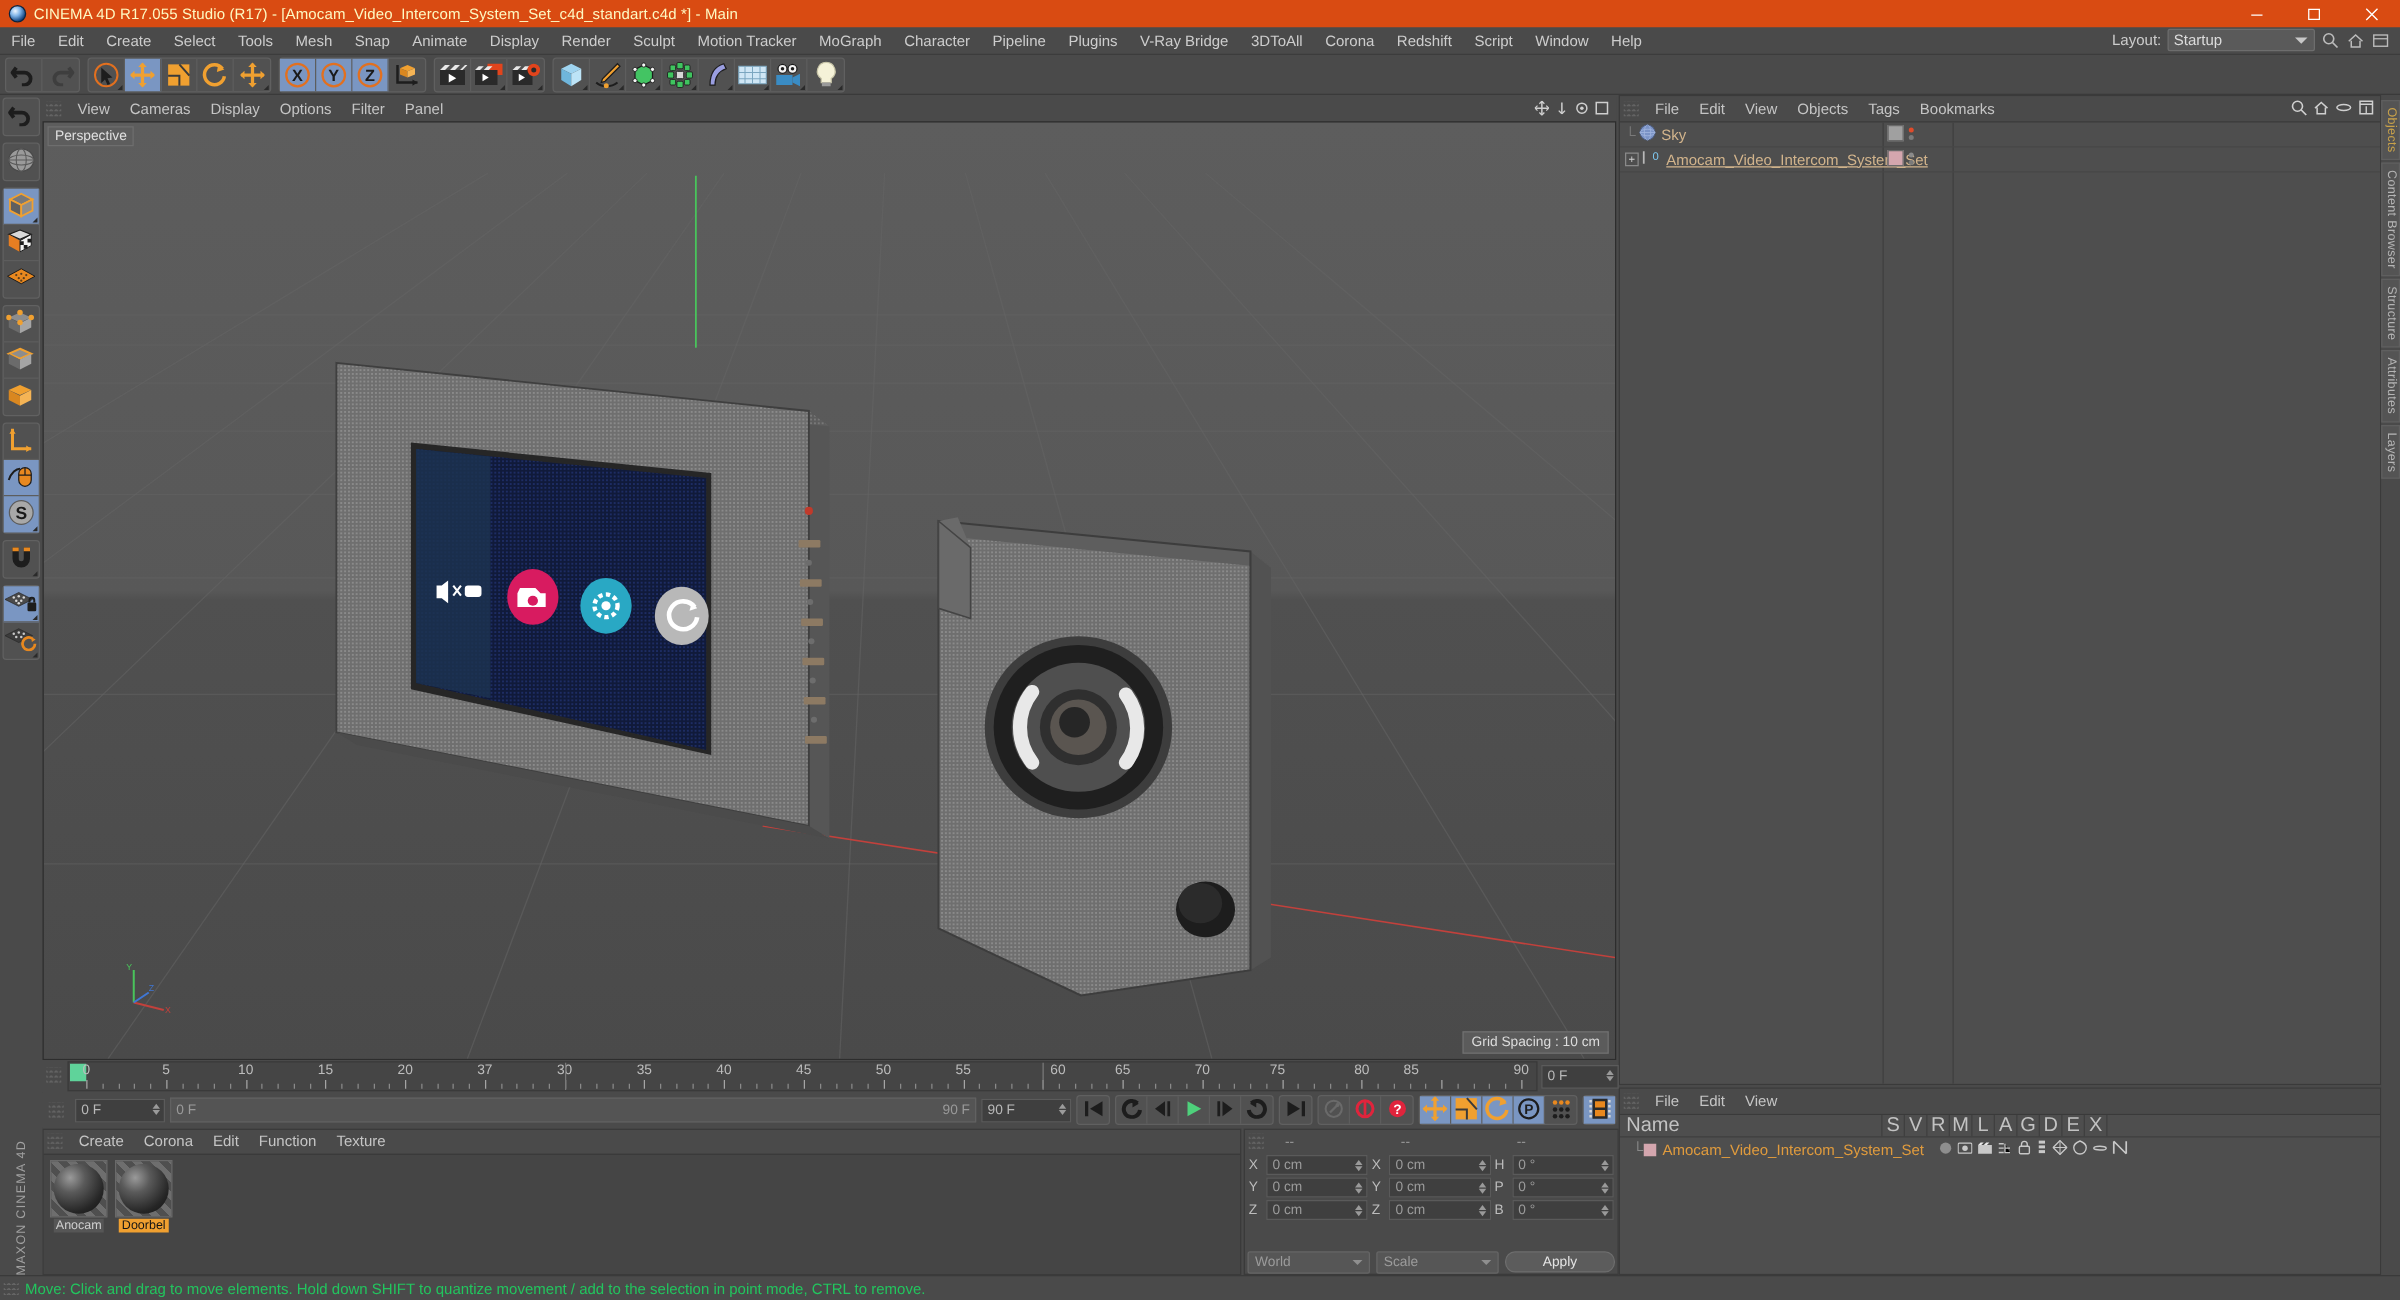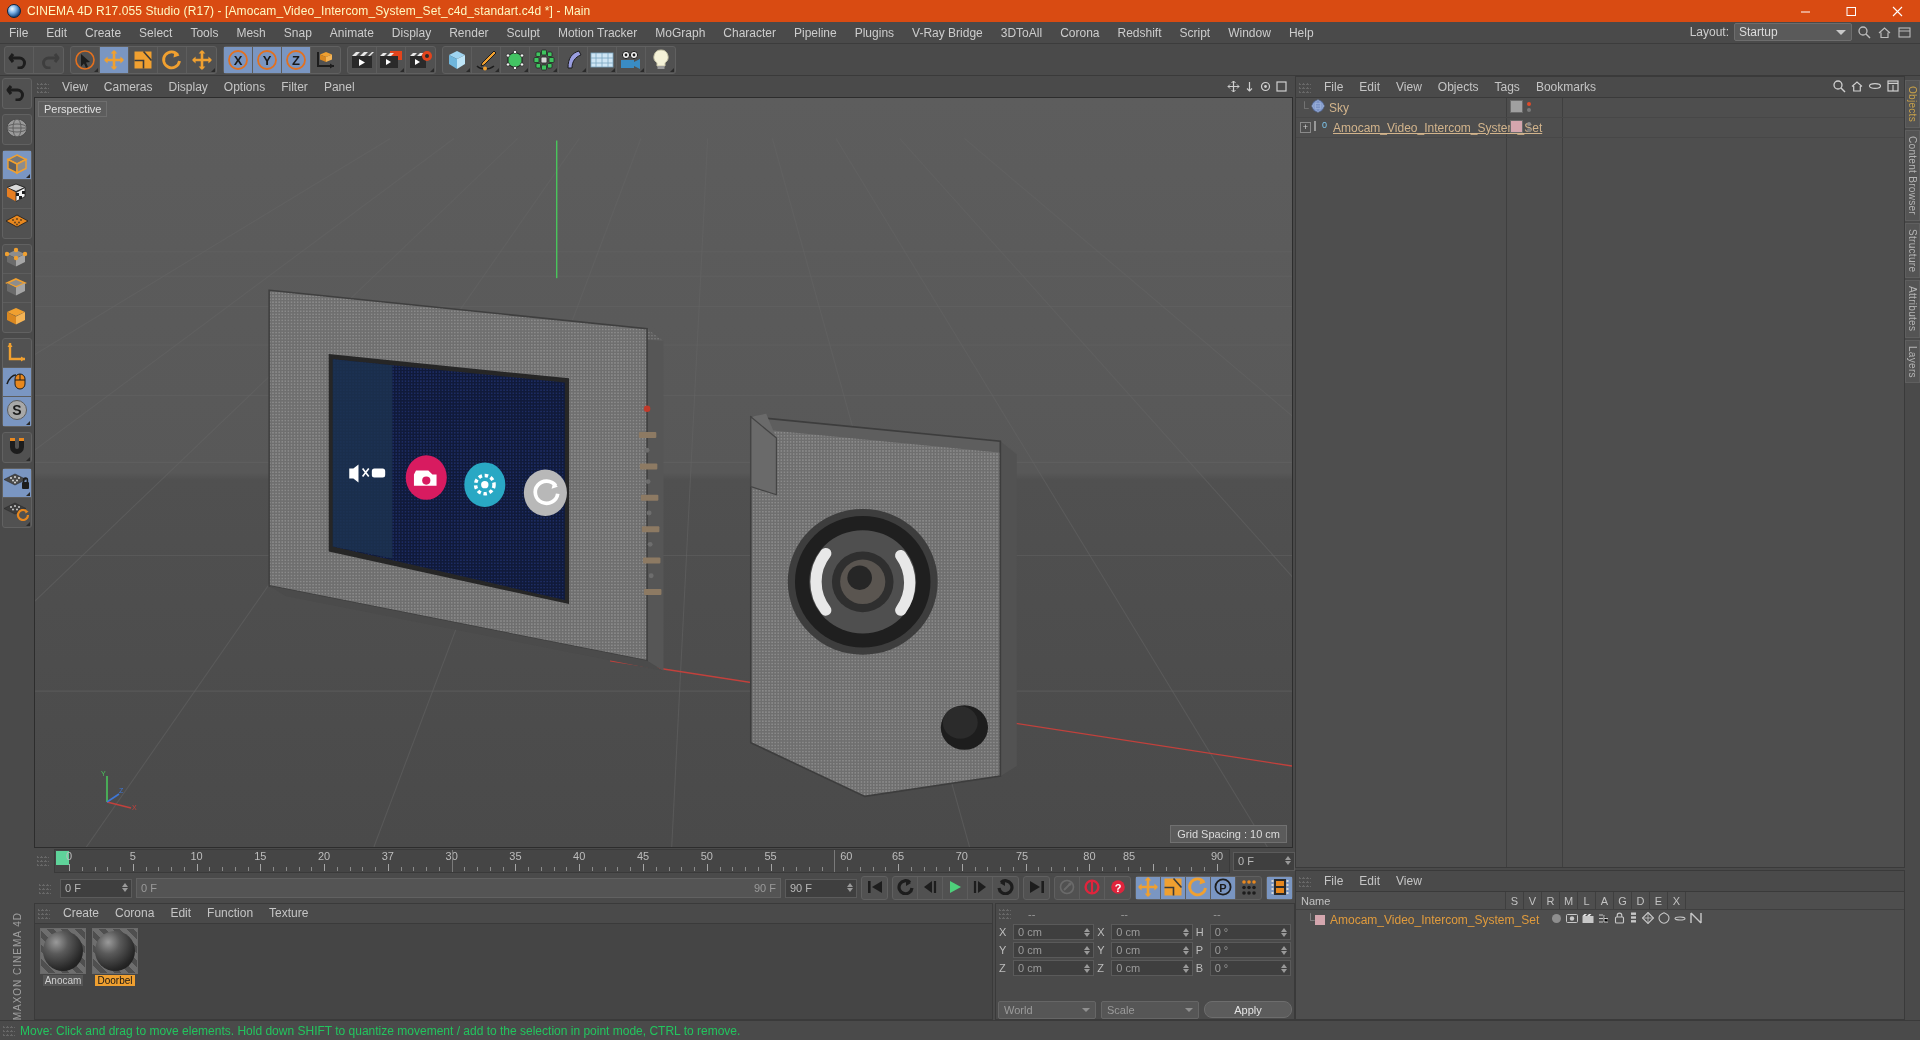--- a/index.html
+++ b/index.html
@@ -183,21 +183,21 @@
   .orow { height:20px;display:flex;align-items:center;padding-left:4px;font-size:12px;
           border-bottom:1px solid #474747;position:relative; }
   .orow .lbl{margin-left:4px;color:#d2b48c;}
   .orow .lbl.underline{ text-decoration:underline; }
   .oexp { width:11px;height:11px;border:1px solid #8a8a8a;display:flex;align-items:center;justify-content:center;
           font-size:9px;line-height:1;color:#cfcfcf;margin-right:2px;flex:0 0 11px; }
   .otags { position:absolute;left:214px;top:2px;display:flex;gap:4px;align-items:center; }
 
   .attrpanel { height:150px;flex:0 0 150px;display:flex;flex-direction:column;border:1px solid #3a3a3a; }
   .attrlist { flex:1 1 auto;background:#4e4e4e;border-top:1px solid #3a3a3a; }
-  .atthead { height:18px;display:flex;font-size:11px;color:#c2c2c2;
+  .atthead { height:18px;display:flex;font-size:16px;color:#c2c2c2;
              background:#4e4e4e;border-bottom:1px solid #3f3f3f; }
   .atthead .nm{width:210px;padding-left:5px;border-right:1px solid #3f3f3f;line-height:18px;}
   .atthead .cc{width:18px;text-align:center;border-right:1px solid #3f3f3f;line-height:18px;}
   .attrow{height:19px;display:flex;align-items:center;font-size:12px;padding-left:10px;}
   .attrow .sw{width:10px;height:10px;background:#d4a6ae;margin-right:5px;flex:0 0 10px;}
   .attrow .nm{color:#e09b3d;}
   .attrow .icons{display:flex;gap:4px;margin-left:12px;align-items:center;}
 
   
   .vtabs { width:15px;flex:0 0 15px;background:#4a4a4a;display:flex;flex-direction:column;

